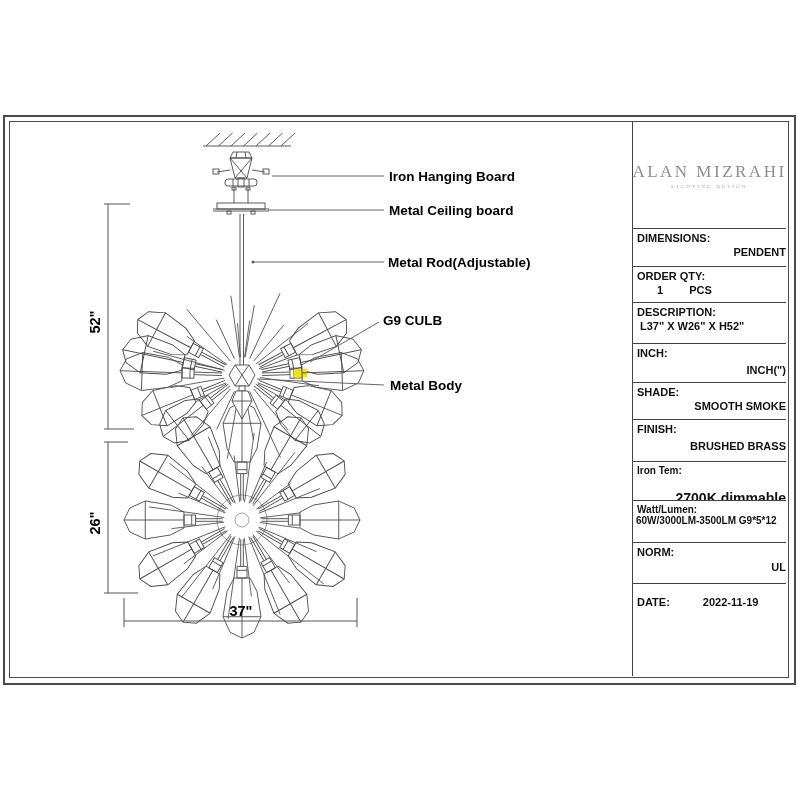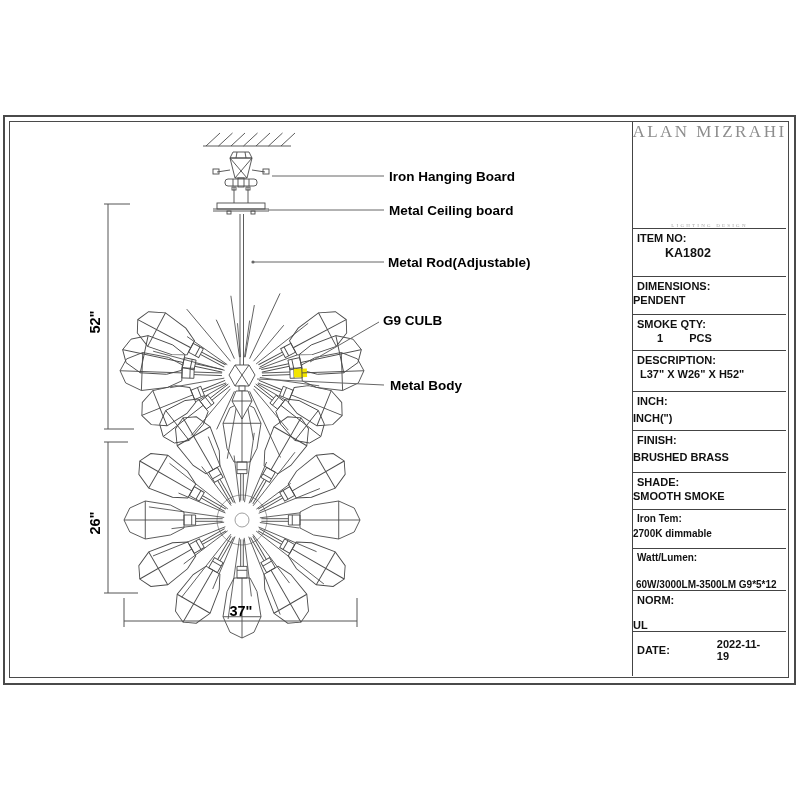--- a/index.html
+++ b/index.html
@@ -2,34 +2,34 @@
 <html><head>
 <meta charset="utf-8">
 <style>
   html,body{margin:0;padding:0;background:#fff;}
   body{width:800px;height:800px;position:relative;font-family:"Liberation Sans",sans-serif;color:#111;overflow:hidden;}
   .frame-outer{position:absolute;left:3px;top:115px;width:789px;height:566px;border:2px solid #4a4a4a;}
   .frame-inner{position:absolute;left:9px;top:121px;width:778px;height:555px;border:1px solid #4a4a4a;}
   #drawing-svg{position:absolute;left:0;top:0;}
   
   .spec-col{position:absolute;left:632px;top:122px;width:154px;height:554px;border-left:1px solid #444;box-sizing:border-box;background:#fff;}
-  .logo-box{height:106px;display:flex;flex-direction:column;align-items:center;justify-content:space-between;}
+  .logo-box{height:106px;display:flex;flex-direction:column;align-items:center;justify-content:center;}
   .logo-main{font-family:"Liberation Serif",serif;font-size:17px;letter-spacing:2.5px;color:#8d8d8d;white-space:nowrap;}
   .logo-sub{font-family:"Liberation Serif",serif;font-size:5px;letter-spacing:2.2px;color:#a5a5a5;margin-top:2px;}
   .row{border-top:1px solid #444;box-sizing:border-box;overflow:hidden;}
   .lbl{font-size:11px;font-weight:bold;padding:3px 0 0 4px;}
   .lbl.small{font-size:10px;}
   .val{font-size:11px;font-weight:bold;margin-top:2px;}
-  .val.center{text-align:left;}
+  .val.center{text-align:right;}
   .val.indent{padding-left:32px;}
   .val.slight{padding-left:7px;}
-  .val.tight{font-size:10px;padding-left:3px;margin-top:16px;white-space:nowrap;}
+  .val.tight{font-size:10px;padding-left:3px;margin-top:0;white-space:nowrap;}
   .val.big{font-size:12.5px;}
   .qty{display:flex;gap:26px;padding-left:24px;font-size:11px;font-weight:bold;margin-top:2px;}
-  .inline-row{display:flex;align-items:center;gap:32px;padding-left:4px;height:100%;box-sizing:border-box;padding-bottom:8px;}
+  .inline-row{display:flex;align-items:center;gap:18px;padding-left:4px;height:100%;box-sizing:border-box;padding-bottom:8px;}
   .inline-row .lbl{padding:0;}
   .inline-row .val{margin:15px;}
 </style>
 </head>
 <body>
 
 <div class="frame-outer"></div>
 <div class="frame-inner"></div>
 
 <svg id="drawing-svg" width="800" height="800" viewBox="0 0 800 800">
@@ -465,62 +465,58 @@
     <text x="100" y="523" text-anchor="middle" transform="rotate(-90 100 523)">26"</text>
     <text x="241" y="616" text-anchor="middle">37"</text>
   </g>
 </svg>
 
 <div class="spec-col">
   <div class="logo-box">
     <div class="logo-main">ALAN MIZRAHI</div>
     <div class="logo-sub">LIGHTING DESIGN</div>
   </div>
-  <div class="row" style="height:48px">
-    <div class="lbl">ITEM NO:</div>
-    <div class="val indent big">KA1802</div>
-  </div>
   <div class="row" style="height:38px">
     <div class="lbl">DIMENSIONS:</div>
     <div class="val center">PENDENT</div>
   </div>
   <div class="row" style="height:36px">
-    <div class="lbl">SMOKE QTY:</div>
+    <div class="lbl">ORDER QTY:</div>
     <div class="qty">
       <span>1</span>
       <span>PCS</span>
     </div>
   </div>
   <div class="row" style="height:41px">
     <div class="lbl">DESCRIPTION:</div>
     <div class="val slight">L37" X W26" X H52"</div>
   </div>
   <div class="row" style="height:39px">
     <div class="lbl">INCH:</div>
     <div class="val center" style="margin-top:5px">INCH(")</div>
   </div>
+  <div class="row" style="height:37px">
+    <div class="lbl">SHADE:</div>
+    <div class="val center">SMOOTH SMOKE</div>
+  </div>
   <div class="row" style="height:42px">
     <div class="lbl">FINISH:</div>
     <div class="val center" style="margin-top:5px">BRUSHED BRASS</div>
   </div>
-  <div class="row" style="height:37px">
-    <div class="lbl">SHADE:</div>
-    <div class="val center">SMOOTH SMOKE</div>
-  </div>
   <div class="row" style="height:39px">
     <div class="lbl small">Iron Tem:</div>
-    <div class="val center" style="font-size:10px;margin-top:4px">2700K dimmable</div>
+    <div class="val center" style="font-size:14px;margin-top:14px">2700K dimmable</div>
   </div>
   <div class="row" style="height:42px">
     <div class="lbl small">Watt/Lumen:</div>
     <div class="val tight">60W/3000LM-3500LM G9*5*12</div>
   </div>
   <div class="row" style="height:41px">
     <div class="lbl">NORM:</div>
-    <div class="val center" style="margin-top:13px">UL</div>
+    <div class="val center" style="margin-top:3px">UL</div>
   </div>
   <div class="row" style="height:45px">
     <div class="inline-row">
       <div class="lbl">DATE:</div>
       <div class="val">2022-11-19</div>
     </div>
   </div>
 </div>
 
 </body></html>

